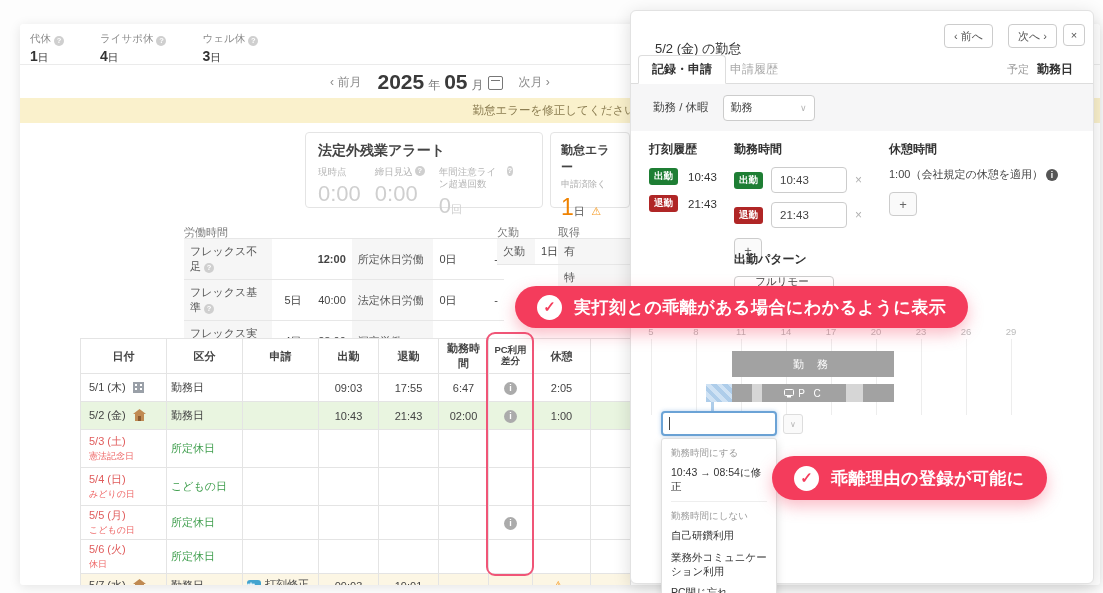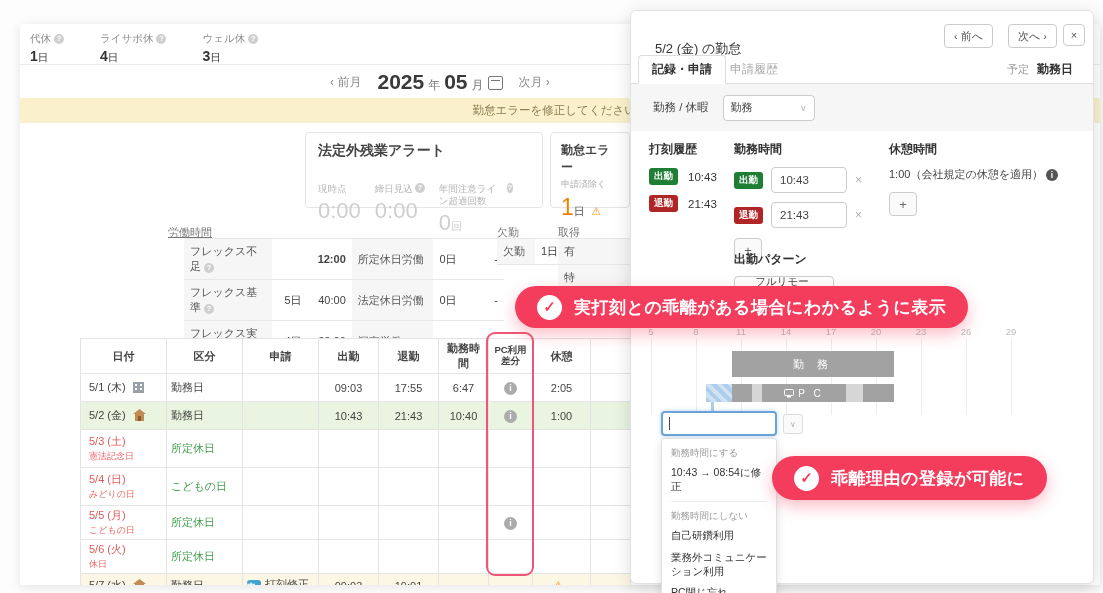--- a/index.html
+++ b/index.html
@@ -6,21 +6,21 @@
   html,body { width:1103px; height:593px; }
   body { position:relative; background:#fdfdfd; font-family:"Liberation Sans", sans-serif; color:#333; overflow:hidden; }
   .abs { position:absolute; }
 
   
   .sheet { position:absolute; left:20px; top:24px; width:1080px; height:561px; background:#fff;
            box-shadow:0 2px 12px rgba(0,0,0,.10); border-radius:3px; overflow:hidden; z-index:1; }
 
   
   .leave { position:absolute; left:10px; top:8px; display:flex; gap:36px; }
-  .leave .item .lab { font-size:10.5px; color:#8b8b8b; display:flex; align-items:center; gap:3px; }
+  .leave .item .lab { font-size:10.5px; color:#8b8b8b; display:flex; align-items:flex-end; gap:3px; }
   .leave .item .val { font-size:14px; font-weight:bold; color:#333; margin-top:2px; }
   .leave .item .val .unit { font-size:10.5px; font-weight:normal; }
   .qicon { display:inline-block; width:10px; height:10px; border-radius:50%; background:#cfcfcf; color:#fff;
            font-size:7.5px; line-height:10px; text-align:center; font-weight:bold; }
 
   .topline { position:absolute; left:0; right:0; top:40px; border-top:1px solid #ebebeb; }
 
   
   .monthnav { position:absolute; left:270px; top:46px; width:300px; display:flex; align-items:center; justify-content:center; gap:16px; }
   .mn-btn { font-size:12px; color:#8a8a8a; cursor:pointer; }
@@ -29,21 +29,21 @@
   .cal-ic { width:15px; height:14px; border:1.5px solid #777; border-radius:2px; position:relative; top:1px; display:inline-block; }
   .cal-ic:before { content:""; position:absolute; left:2px; right:2px; top:3px; border-top:1.5px solid #777; }
 
   .banner { position:absolute; left:0; right:0; top:74px; height:25px; background:#faf1cc;
             display:flex; align-items:center; justify-content:center; font-size:11.5px; color:#8a7c50; }
 
   
   .card { position:absolute; background:#fff; border:1px solid #e4e4e4; border-radius:4px; }
   .card-ot { left:285px; top:108px; width:238px; height:76px; padding:9px 12px; }
   .card-ot .ttl { font-size:14px; font-weight:bold; color:#444; }
-  .ot-cols { display:flex; margin-top:23px; gap:14px; }
+  .ot-cols { display:flex; margin-top:6px; gap:14px; }
   .ot-col .lab { font-size:9.5px; color:#b5b5b5; line-height:1.25; display:flex; gap:2px; align-items:flex-start; }
   .ot-col .val { font-size:22px; color:#cfcfcf; margin-top:3px; }
   .ot-col .val .u { font-size:11px; }
   .card-err { left:530px; top:108px; width:80px; height:76px; padding:9px 10px; }
   .card-err .ttl { font-size:12px; font-weight:bold; color:#444; }
   .card-err .sub { font-size:9px; color:#b0b0b0; margin-top:2px; }
   .card-err .val { font-size:23px; color:#ef8200; margin-top:3px; }
   .card-err .val .u { font-size:11px; color:#555; }
   .warn-tri { color:#f59a23; font-size:11px; }
 
@@ -212,21 +212,21 @@
       </div>
     </div>
   </div>
 
   <div class="card card-err">
     <div class="ttl">勤怠エラー</div>
     <div class="sub">申請済除く</div>
     <div class="val"><span>1</span><span class="u">日</span> <span class="warn-tri">⚠</span></div>
   </div>
 
-  <div class="abs sec-title" style="left:148px; top:201px;text-decoration:underline;">労働時間</div>
+  <div class="abs sec-title" style="left:164px; top:201px;">労働時間</div>
   <table class="mini abs" style="left:164px; top:214px; width:320px;">
     <tbody>
         <tr>
       <td class="gl" style="width:80px;"><span>フレックス不足</span> <span class="qicon">?</span></td>
       <td class="rt" style="width:32px;"></td>
       <td class="rt red" style="width:40px;">12:00</td>
       <td class="gl" style="width:74px;">所定休日労働</td>
       <td style="width:40px;">0日</td>
       <td class="rt" style="width:24px;">-</td>
     </tr>
@@ -318,21 +318,21 @@
     <tr class="row-green" style="height:28px;">
       <td class="c-date"><span class="dtext">5/2 (金)</span>
         <svg width="13" height="12" viewBox="0 0 13 12" style="vertical-align:-2px;margin-left:4px;">
               <path d="M6.5 0L0 5h2v7h9V5h2z" fill="#c08a52"></path>
               <rect x="5" y="7" width="3" height="5" fill="#8a5a30"></rect>
             </svg></td>
       <td style="text-align:left;">勤務日</td>
       <td></td>
       <td>10:43</td>
       <td>21:43</td>
-      <td>10:40</td>
+      <td>02:00</td>
       <td><span class="info-dot">i</span></td>
       <td>1:00</td>
           <td></td>
     </tr>
     <tr style="height:38px;">
       <td class="c-date"><span class="dtext hred">5/3 (土)</span><span class="note">憲法記念日</span></td>
       <td style="text-align:left;" class="green-t">所定休日</td>
       <td></td>
           <td></td>
           <td></td>

